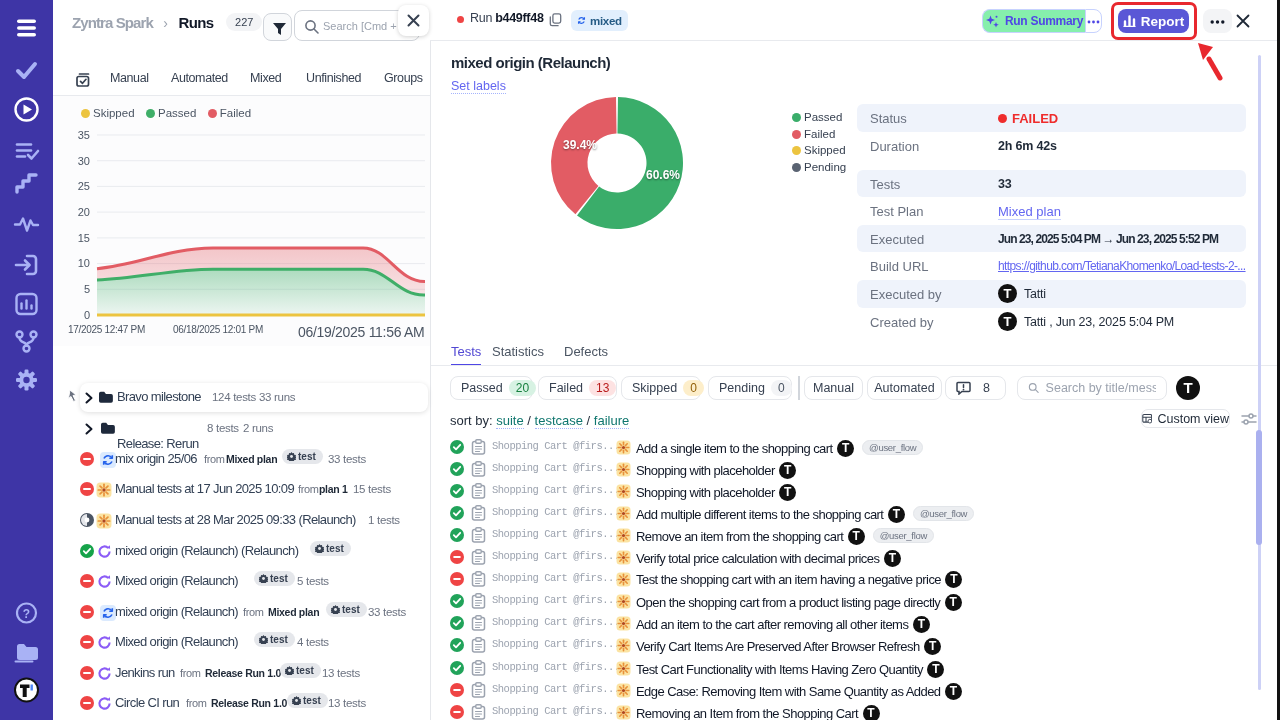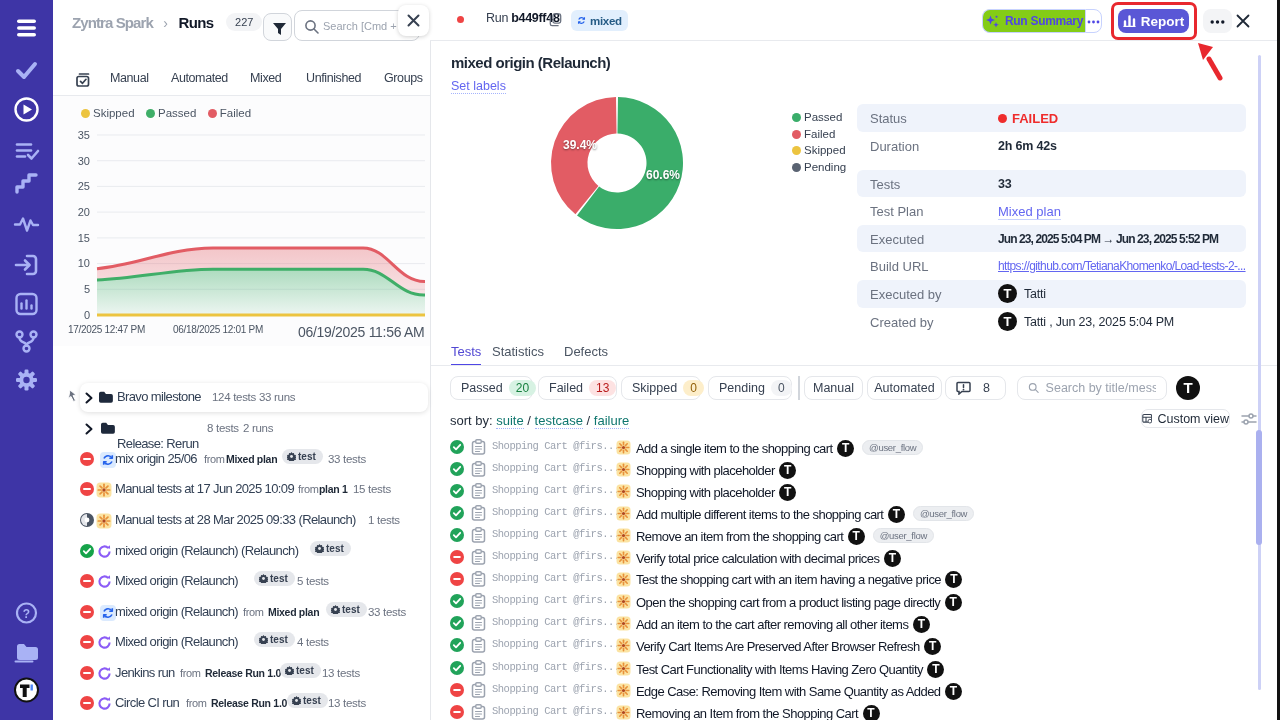--- a/index.html
+++ b/index.html
@@ -37,21 +37,21 @@
 .red-minus { background:#ef4444; }
 .red-minus::after { content:""; position:absolute; left:3px; top:6px; width:8px; height:2.2px; background:#fff; border-radius:2px; }
 
 
 #rightpanel { left:430px; top:0; width:850px; height:720px; background:#fff; border-left:1px solid #e5e7eb; }
 #rp-header { left:430px; top:0; width:850px; height:41px; border-bottom:1px solid #e8eaee; background:#fff; }
 .rp-run { font-size:12.5px; letter-spacing:-0.3px; color:#374151; white-space:nowrap; }
 .rp-run b { color:#111827; }
 .chip-mixed { position:absolute; left:141px; top:10px; height:21px; background:#e2effd; border-radius:6px; padding:0 6px 0 5px; display:flex; align-items:center; gap:3px; }
 .chip-mixed span { color:#255b85; font-size:11.5px; font-weight:700; letter-spacing:-0.3px; }
-.btn-summary { position:absolute; left:552px; top:9px; width:103px; height:24px; border:1px solid #c7d2fe; border-radius:8px 0 0 8px; border-right:none; background:#84cc16; color:#4f46e5; font-size:12px; letter-spacing:-0.3px; white-space:nowrap; font-weight:700; display:flex; align-items:center; justify-content:center; gap:5px; }
+.btn-summary { position:absolute; left:552px; top:9px; width:103px; height:24px; border:1px solid #c7d2fe; border-radius:8px 0 0 8px; border-right:none; background:#86efac; color:#4f46e5; font-size:12px; letter-spacing:-0.3px; white-space:nowrap; font-weight:700; display:flex; align-items:center; justify-content:center; gap:5px; }
 .btn-dots-i { font-size:10px; letter-spacing:-1px; position:absolute; left:655px; top:9px; width:17px; height:24px; border:1px solid #c7d2fe; border-radius:0 8px 8px 0; background:#fff; color:#4f46e5; font-weight:700; text-align:center; line-height:20px; }
 .btn-report { position:absolute; left:688px; top:9px; width:71px; height:24px; background:#5a57d6; border-radius:8px; color:#fff; font-size:13.5px; font-weight:700; display:flex; align-items:center; justify-content:center; gap:5px; }
 .red-annot { position:absolute; left:681px; top:2px; width:86px; height:38px; border:3.5px solid #e8282e; border-radius:7px; }
 .btn-dots-g { position:absolute; left:773px; top:9px; width:29px; height:24px; background:#f3f4f6; border-radius:8px; color:#1f2937; font-weight:700; text-align:center; line-height:20px; }
 .rp-h1 { font-size:15px; font-weight:700; color:#1f2937; letter-spacing:-0.5px; white-space:nowrap; }
 .setlabels { color:#6366f1; font-size:12.5px; border-bottom:1px dotted #a5b4fc; white-space:nowrap; }
 .dtable-label { color:#6b7280; font-size:13px; white-space:nowrap; }
 .dtable-val { color:#1f2937; font-size:12.5px; font-weight:700; letter-spacing:-0.2px; white-space:nowrap; }
 .link { color:#6366f1; }
 .rowlight { background:#eff3fb; border-radius:6px; }
@@ -237,21 +237,21 @@
   <div class="axis" style="right:340px; top:161px;">10</div>
   <div class="axis" style="right:340px; top:187px;">5</div>
   <div class="axis" style="right:340px; top:213px;">0</div>
   <div class="axis" style="left:15px; top:228px; font-size:10px; letter-spacing:-0.3px;">17/2025 12:47 PM</div>
   <div class="axis" style="left:120px; top:228px; font-size:10px; letter-spacing:-0.3px;">06/18/2025 12:01 PM</div>
   <div class="axis" style="left:245px; top:228px; font-size:14px; letter-spacing:-0.3px;">06/19/2025 11:56 AM</div>
 </div>
 <div id="rightpanel" class="abs"></div>
 <div id="rp-header" class="abs">
   <span style="position:absolute; left:27px; top:16px; width:7px; height:7px; border-radius:50%; background:#ef4444;"></span>
-  <span class="rp-run" style="position:absolute; left:56px; top:11px;">Run <b>b449ff48</b></span>
+  <span class="rp-run" style="position:absolute; left:40px; top:11px;">Run <b>b449ff48</b></span>
   <svg width="13" height="14" style="position:absolute; left:119px; top:13px;" viewBox="0 0 15 16">
       <rect x="4.5" y="1" width="9" height="10.5" rx="2" fill="none" stroke="#6b7280" stroke-width="1.5"></rect>
       <path d="M10.5 14.5 h-7 a2 2 0 0 1 -2 -2 v-8" fill="none" stroke="#6b7280" stroke-width="1.5" stroke-linecap="round"></path>
     </svg>
   <span class="chip-mixed">
     <svg width="11" height="11" viewBox="0 0 16 16">
         <g stroke="#2563eb" stroke-width="1.7" fill="none">
           <path d="M4 6.5 a4.5 4.5 0 0 1 8 -0.5"></path>
           <path d="M12 9.5 a4.5 4.5 0 0 1 -8 0.5"></path>
           <path d="M12.3 3.2 v3 h-3" stroke-linejoin="round"></path>

